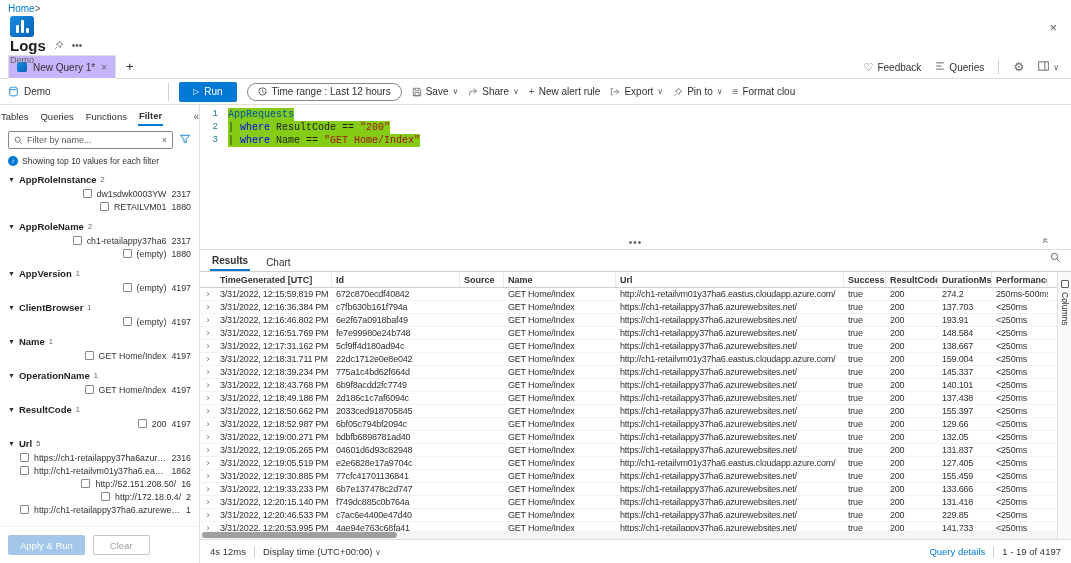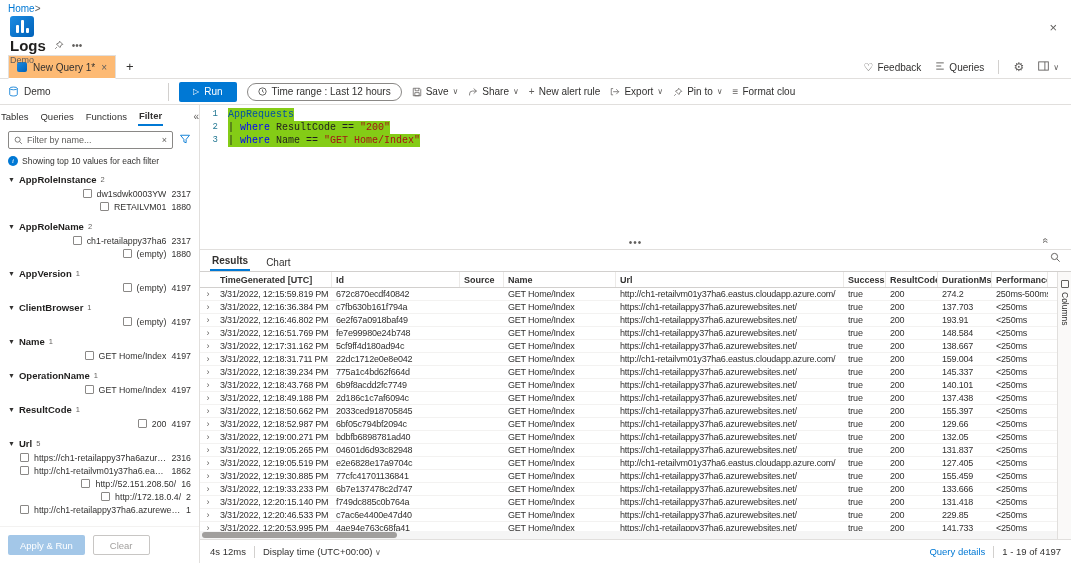--- a/index.html
+++ b/index.html
@@ -19,21 +19,21 @@
   .logs-icon i { display:block; width:3px; background:#fff; border-radius:1px; }
   .logs-icon i:nth-child(1){height:8px;} .logs-icon i:nth-child(2){height:13px;} .logs-icon i:nth-child(3){height:5px;}
   .hdr-title-row { display:flex; align-items:center; gap:8px; }
   .hdr-title { font-size:15px; font-weight:bold; color:#201f1e; }
   .pin-ic, .more-ic { color:#605e5c; font-size:10px; cursor:pointer; }
   .hdr-sub { font-size:9px; color:#605e5c; margin-top:1px; }
   .hdr-close { position:absolute; right:14px; top:4px; font-size:13px; color:#605e5c; cursor:pointer; }
 
   
   .tabbar { height:25px; display:flex; align-items:flex-end; padding:0 0 0 8px; border-bottom:1px solid #e1dfdd; background:#fff; }
-  .qtab { display:flex; align-items:center; gap:6px; height:24px; padding:0 8px; background:#fdba74;
+  .qtab { display:flex; align-items:center; gap:6px; height:24px; padding:0 8px; background:#c4b5fd;
     border:1px solid #e1dfdd; border-bottom:1px solid #fff; margin-bottom:-1px; font-size:10px; cursor:pointer; }
   .qtab-ico { width:10px; height:10px; border-radius:2px; background:linear-gradient(135deg,#1b8ce3,#0061b8); }
   .qtab-x { color:#605e5c; font-size:10px; cursor:pointer; }
   .addtab { margin:0 0 4px 10px; color:#323130; font-size:13px; cursor:pointer; }
   .tabbar-right { margin-left:auto; display:flex; align-items:center; gap:14px; padding:0 12px 4px 0; font-size:10px; color:#323130; }
   .tb-item { display:flex; align-items:center; gap:4px; cursor:pointer; }
   .heart-ic { color:#605e5c; font-size:11px; }
   .vdiv { width:1px; height:14px; background:#d2d0ce; }
   .gear-ic { font-size:12px; color:#605e5c; cursor:pointer; }
   .caret { font-size:8px; color:#605e5c; }

